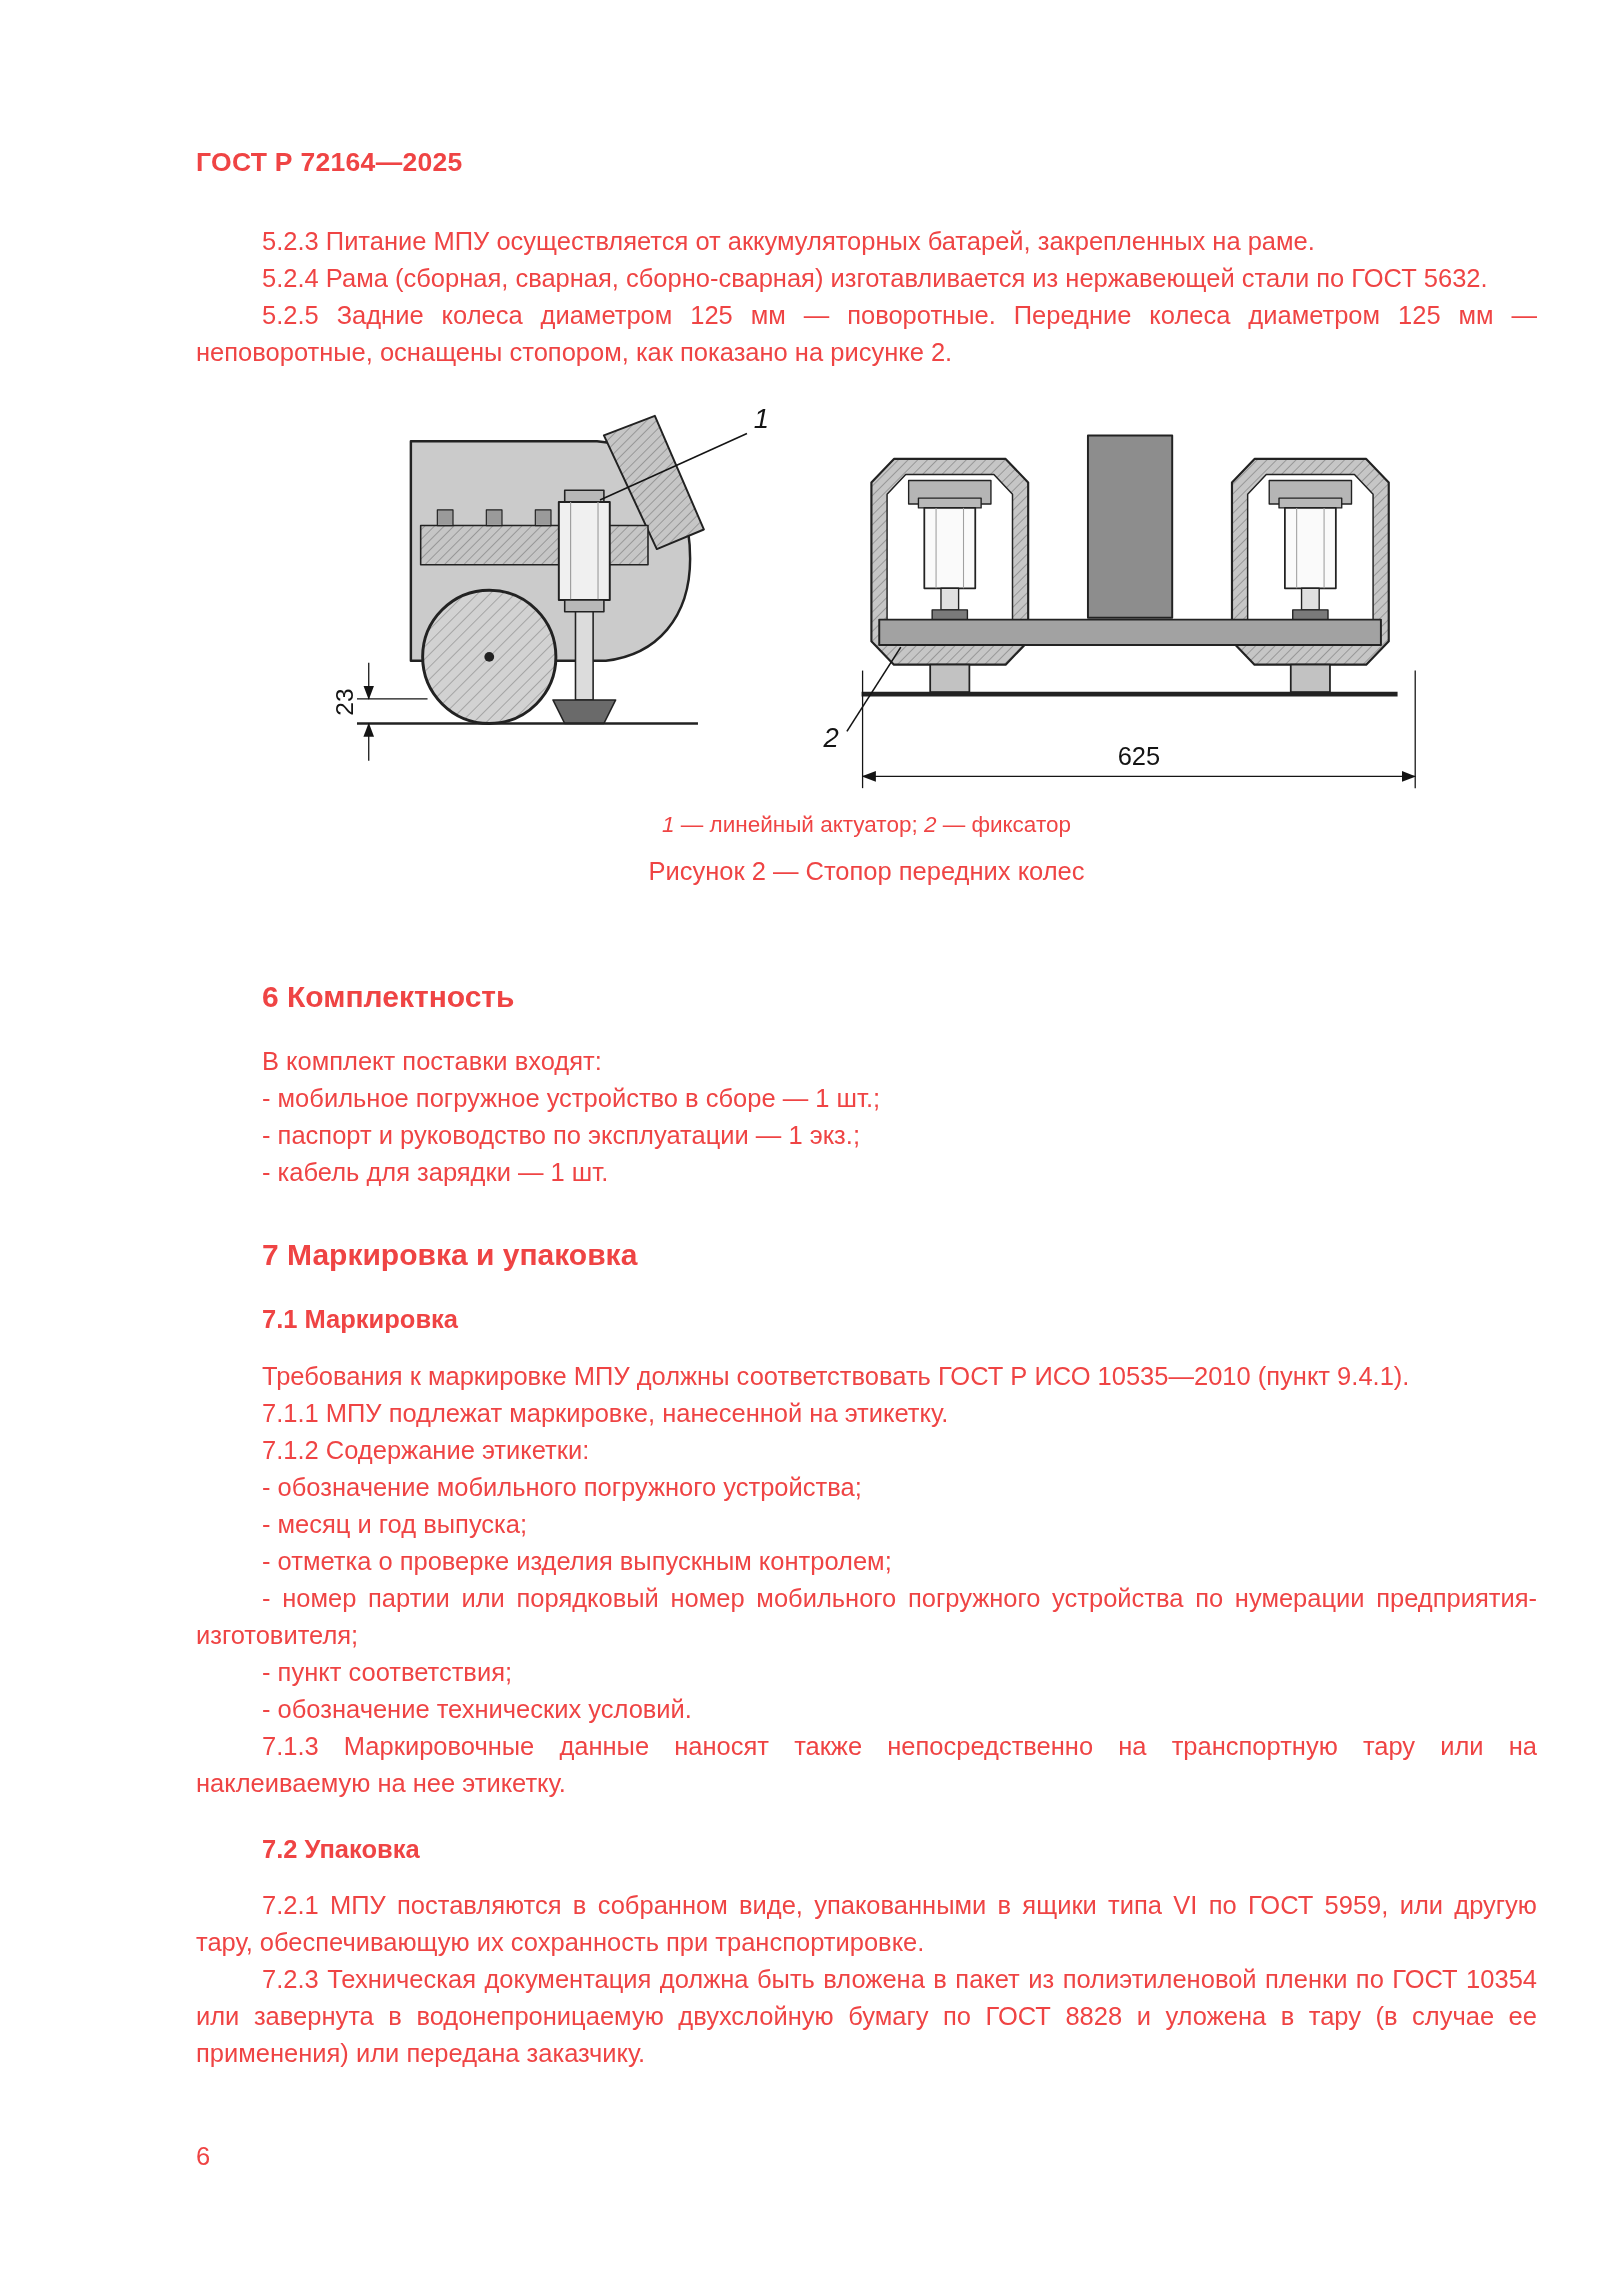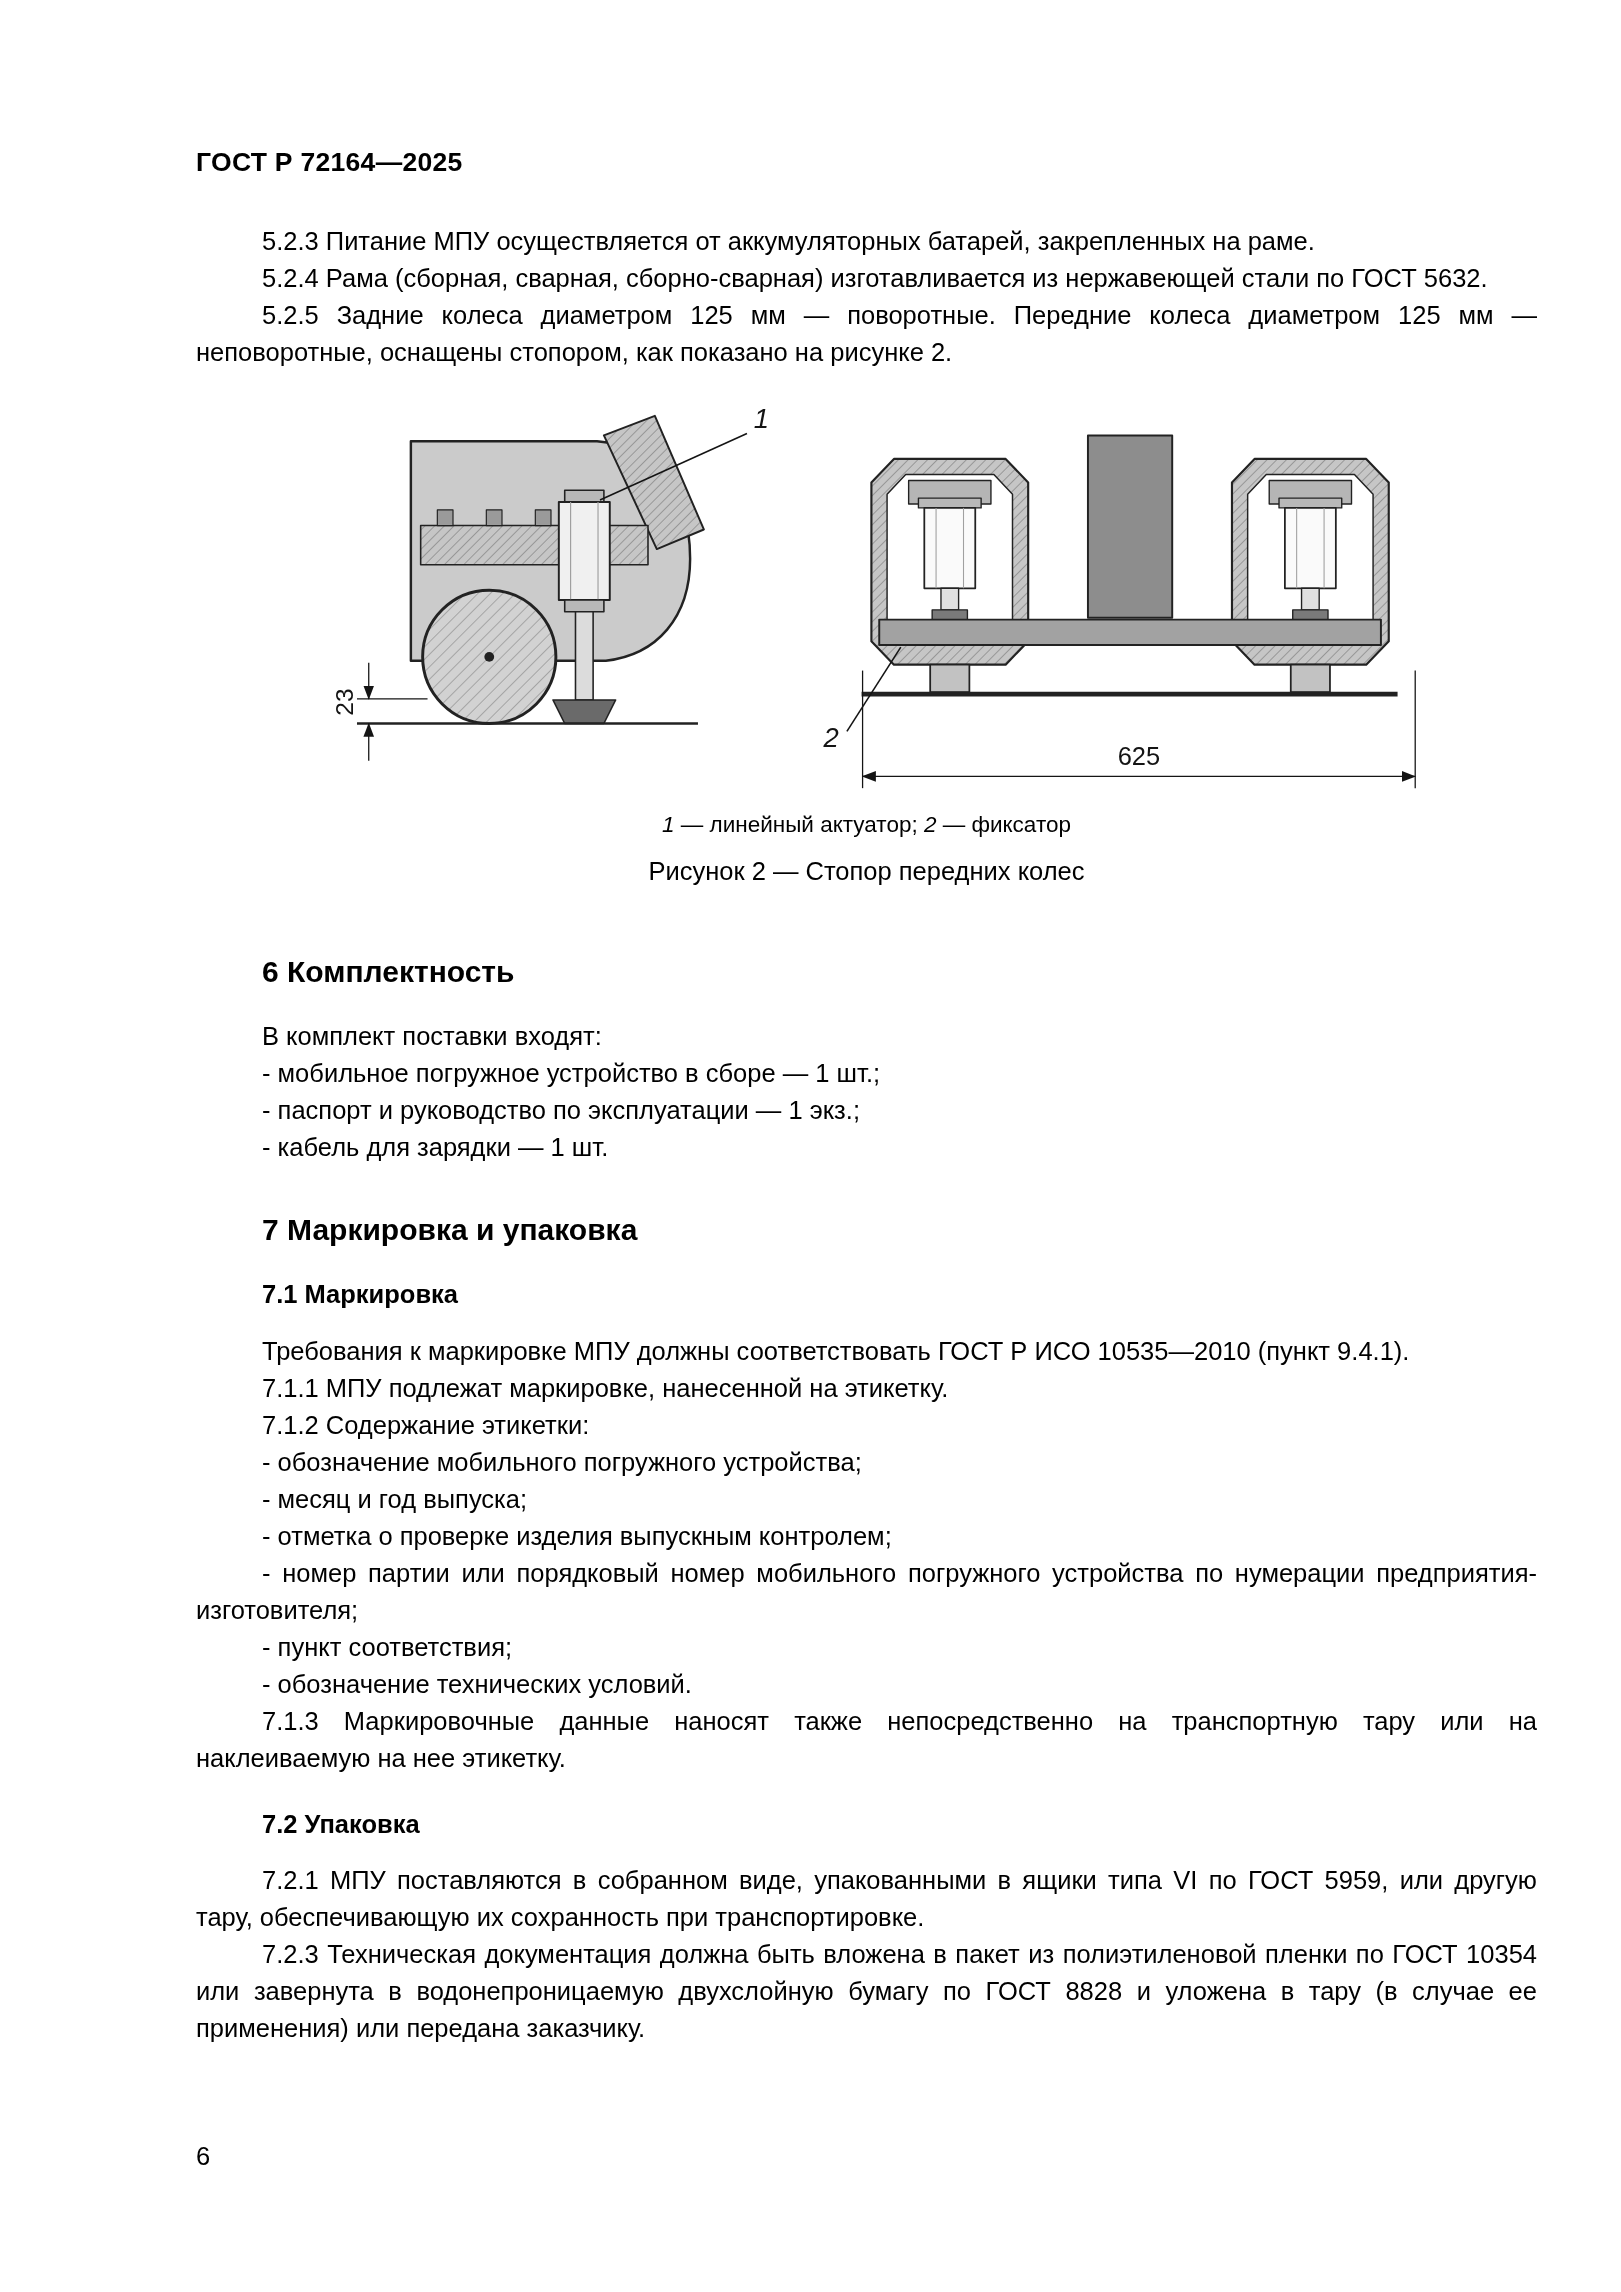--- a/index.html
+++ b/index.html
@@ -1,33 +1,33 @@
 <!DOCTYPE html>
 <html lang="ru"><head>
 <meta charset="utf-8">
 <title>ГОСТ Р 72164—2025 — страница 6</title>
 <style>
   html, body { margin: 0; padding: 0; background: #ededed; }
   .page {
     width: 1621px; height: 2293px; margin: 0 auto; background: #ffffff;
     position: relative; box-sizing: border-box;
     padding: 147px 84px 0 196px;
-    font-family: "Liberation Sans", sans-serif; color: #000000;
+    font-family: "Liberation Sans", sans-serif; color: #ef4444;
   }
   .doc-header { font-size: 26.5px; font-weight: 700; margin: 0 0 45px 0; letter-spacing: 0.3px; }
   .para {
     font-size: 25.5px; line-height: 37px; margin: 0;
     text-indent: 66px; text-align: justify;
   }
   .fig-block { margin: 29px 0 0 0; }
   .fig-svg { display: block; margin: 0 auto; }
   .fig-legend { text-align: center; font-size: 22.5px; margin-top: 9.8px; }
   .fig-legend .it { font-style: italic; }
   .fig-caption { text-align: center; font-size: 25.5px; margin-top: 19.6px; }
-  .sec-title { font-size: 30px; font-weight: 700; margin: 69px 0 29px 0; text-indent: 66px; }
+  .sec-title { font-size: 30px; font-weight: 700; margin: 94px 0 29px 0; text-indent: 66px; }
   .sec-title.s7 { margin: 47px 0 9.8px 0; }
   .sub-title { font-size: 25.5px; font-weight: 700; margin: 33px 0 23.5px 0; text-indent: 66px; }
   .page-number { position: absolute; left: 196px; top: 2142px; font-size: 25.5px; }
 </style>
 </head>
 <body>
 
 <div class="page">
 
   <div class="doc-header">ГОСТ Р 72164—2025</div>

